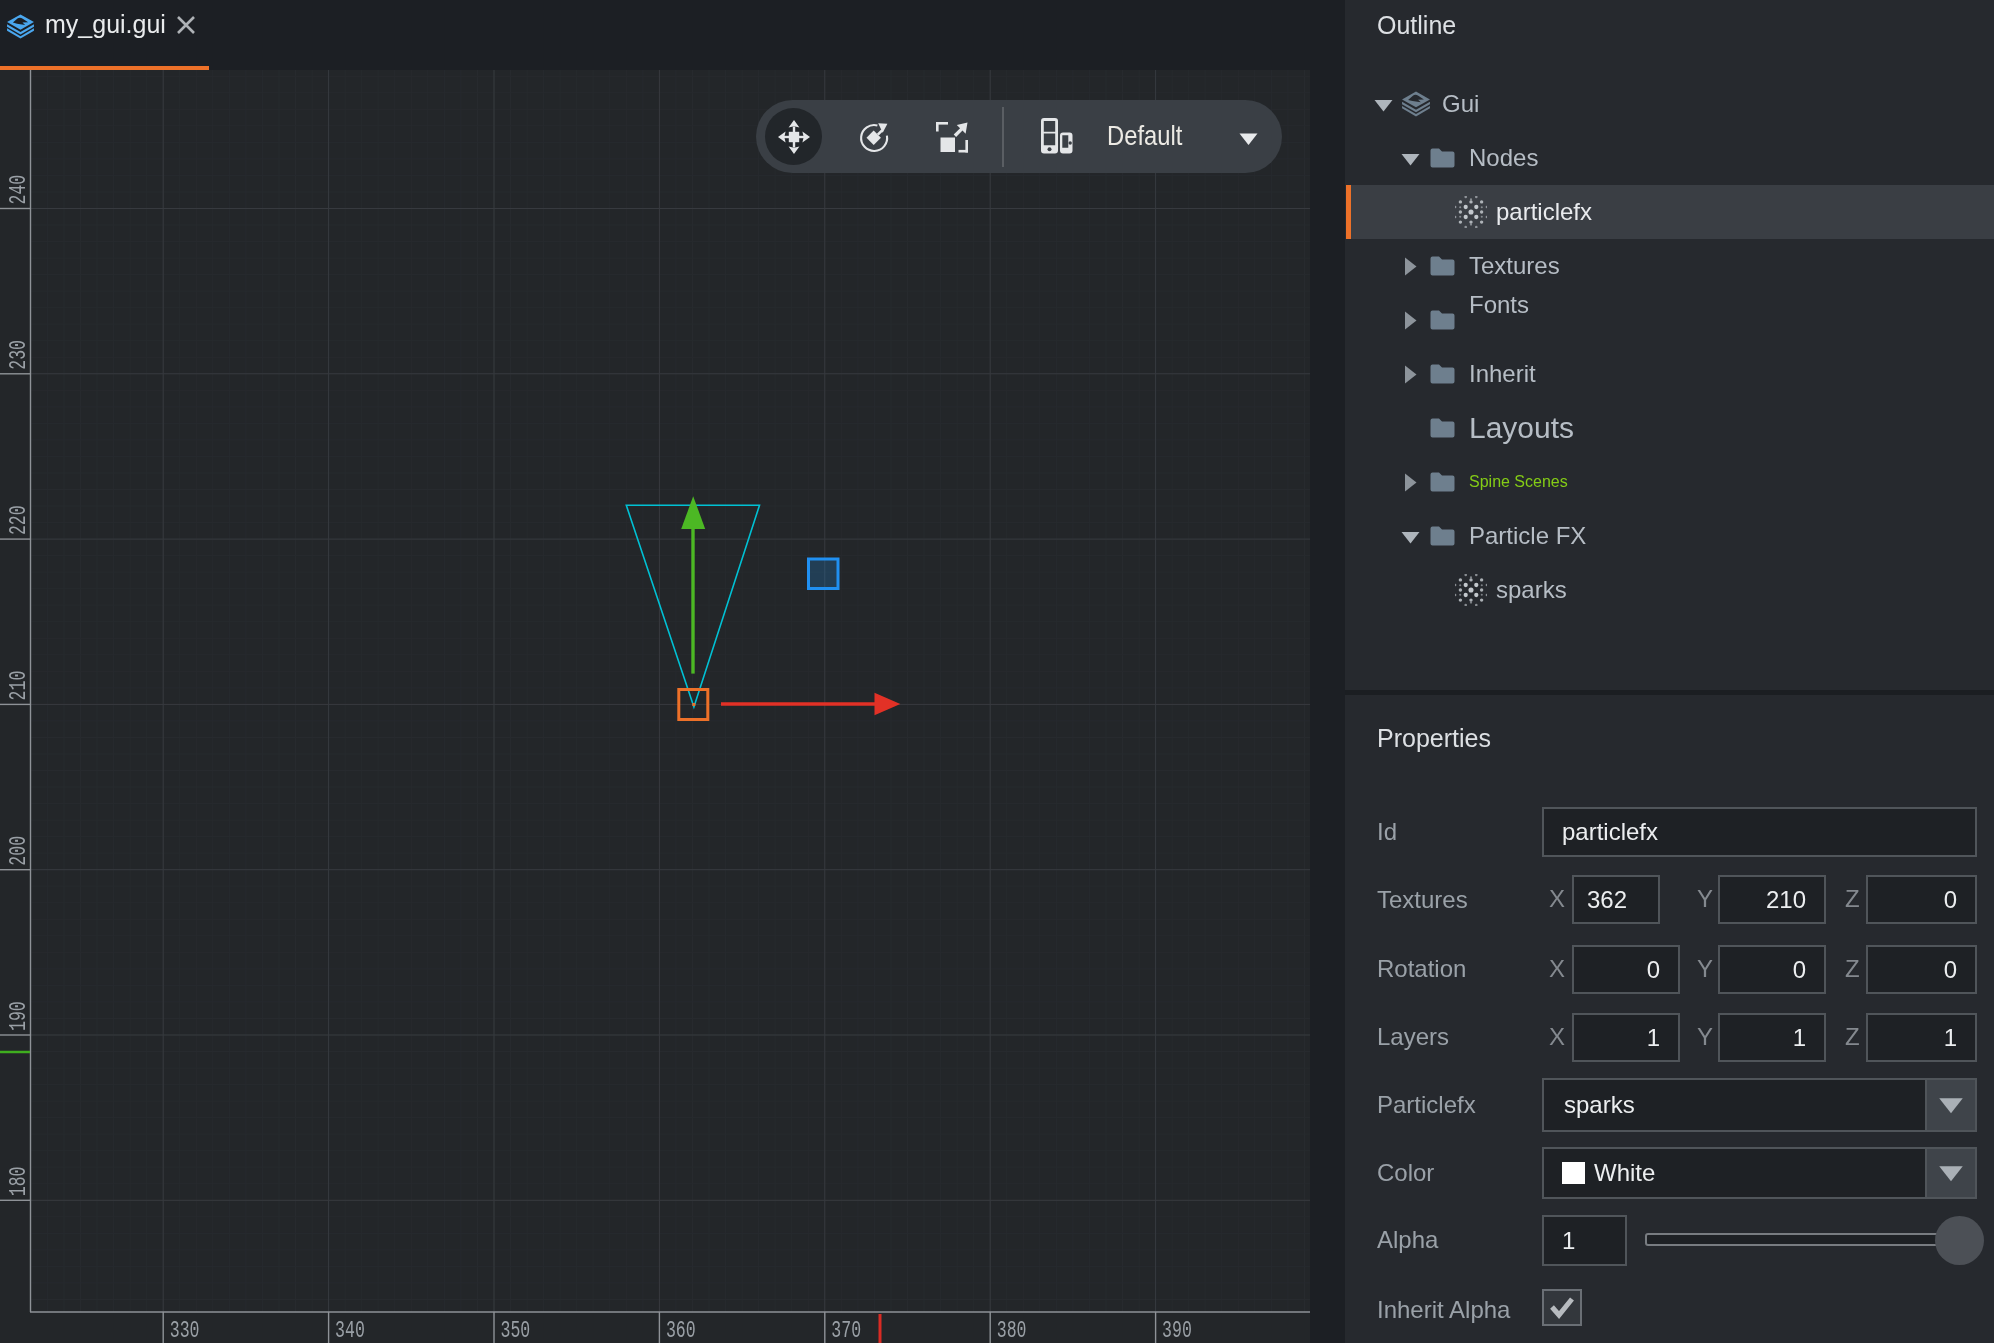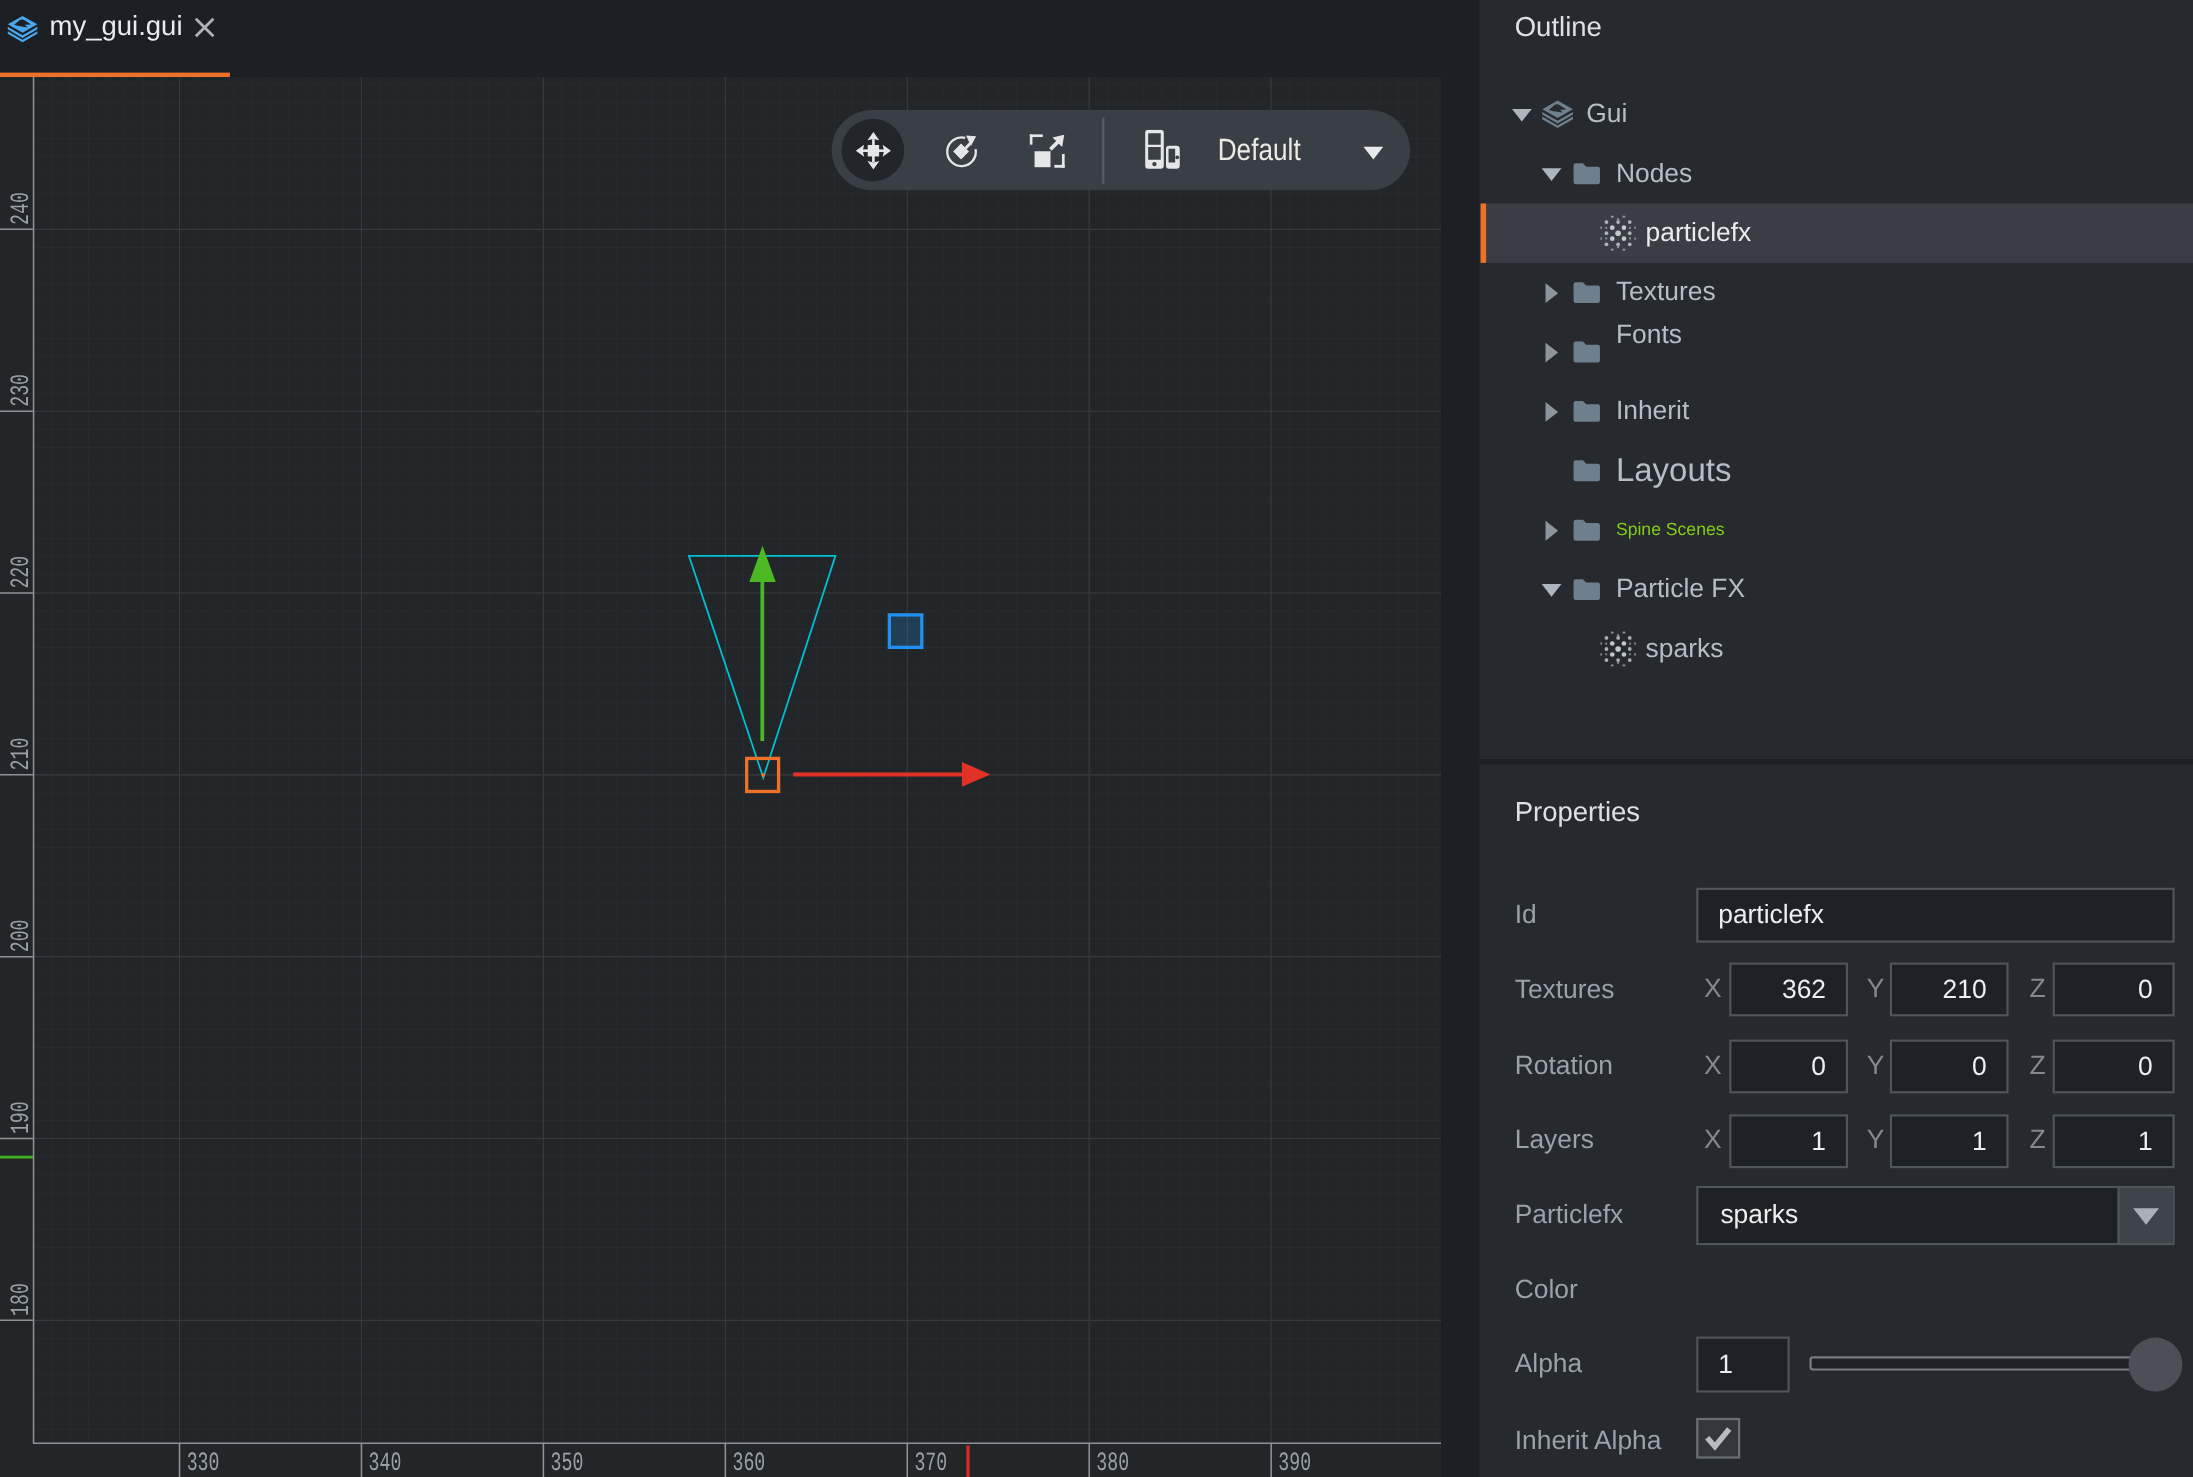--- a/index.html
+++ b/index.html
@@ -405,21 +405,21 @@
   <div style="position:absolute;left:32px;top:816px;height:32px;line-height:32px;font-size:24px;color:#9aa1a8">Id</div>
     <div style="position:absolute;left:32px;top:884px;height:32px;line-height:32px;font-size:24px;color:#9aa1a8">Textures</div>
     <div style="position:absolute;left:32px;top:953px;height:32px;line-height:32px;font-size:24px;color:#9aa1a8">Rotation</div>
     <div style="position:absolute;left:32px;top:1021px;height:32px;line-height:32px;font-size:24px;color:#9aa1a8">Layers</div>
     <div style="position:absolute;left:32px;top:1089px;height:32px;line-height:32px;font-size:24px;color:#9aa1a8">Particlefx</div>
     <div style="position:absolute;left:32px;top:1157px;height:32px;line-height:32px;font-size:24px;color:#9aa1a8">Color</div>
     <div style="position:absolute;left:32px;top:1224px;height:32px;line-height:32px;font-size:24px;color:#9aa1a8">Alpha</div>
     <div style="position:absolute;left:32px;top:1294px;height:32px;line-height:32px;font-size:24px;color:#9aa1a8">Inherit Alpha</div>
     <div style="position:absolute;left:197px;top:807px;width:435px;height:50px;background:#1e2125;border:2px solid #50555a;box-sizing:border-box;font-size:24px;color:#eceef0;line-height:46px;padding-left:18px;text-align:left">particlefx</div>
     <div style="position:absolute;left:204px;top:883px;height:32px;line-height:32px;font-size:24px;color:#84898f">X</div>
-    <div style="position:absolute;left:227px;top:875px;width:108px;height:49px;background:#1e2125;border:2px solid #50555a;box-sizing:border-box;font-size:24px;color:#eceef0;line-height:45px;padding-right:18px;text-align:right">362</div>
+    <div style="position:absolute;left:227px;top:875px;width:88px;height:49px;background:#1e2125;border:2px solid #50555a;box-sizing:border-box;font-size:24px;color:#eceef0;line-height:45px;padding-right:18px;text-align:center">362</div>
     <div style="position:absolute;left:352px;top:883px;height:32px;line-height:32px;font-size:24px;color:#84898f">Y</div>
     <div style="position:absolute;left:373px;top:875px;width:108px;height:49px;background:#1e2125;border:2px solid #50555a;box-sizing:border-box;font-size:24px;color:#eceef0;line-height:45px;padding-right:18px;text-align:right">210</div>
     <div style="position:absolute;left:500px;top:883px;height:32px;line-height:32px;font-size:24px;color:#84898f">Z</div>
     <div style="position:absolute;left:521px;top:875px;width:111px;height:49px;background:#1e2125;border:2px solid #50555a;box-sizing:border-box;font-size:24px;color:#eceef0;line-height:45px;padding-right:18px;text-align:right">0</div>
     <div style="position:absolute;left:204px;top:953px;height:32px;line-height:32px;font-size:24px;color:#84898f">X</div>
     <div style="position:absolute;left:227px;top:945px;width:108px;height:49px;background:#1e2125;border:2px solid #50555a;box-sizing:border-box;font-size:24px;color:#eceef0;line-height:45px;padding-right:18px;text-align:right">0</div>
     <div style="position:absolute;left:352px;top:953px;height:32px;line-height:32px;font-size:24px;color:#84898f">Y</div>
     <div style="position:absolute;left:373px;top:945px;width:108px;height:49px;background:#1e2125;border:2px solid #50555a;box-sizing:border-box;font-size:24px;color:#eceef0;line-height:45px;padding-right:18px;text-align:right">0</div>
     <div style="position:absolute;left:500px;top:953px;height:32px;line-height:32px;font-size:24px;color:#84898f">Z</div>
     <div style="position:absolute;left:521px;top:945px;width:111px;height:49px;background:#1e2125;border:2px solid #50555a;box-sizing:border-box;font-size:24px;color:#eceef0;line-height:45px;padding-right:18px;text-align:right">0</div>
@@ -430,18 +430,27 @@
     <div style="position:absolute;left:500px;top:1021px;height:32px;line-height:32px;font-size:24px;color:#84898f">Z</div>
     <div style="position:absolute;left:521px;top:1013px;width:111px;height:49px;background:#1e2125;border:2px solid #50555a;box-sizing:border-box;font-size:24px;color:#eceef0;line-height:45px;padding-right:18px;text-align:right">1</div>
     <div style="position:absolute;left:197px;top:1078px;width:435px;height:54px;background:#1e2125;border:2px solid #50555a;box-sizing:border-box">
       <div style="position:absolute;left:20px;top:0;height:50px;line-height:50px;font-size:24px;color:#eceef0">sparks</div>
       <div style="position:absolute;right:0;top:0;width:48px;height:50px;background:#3f444a;border-left:2px solid #50555a">
         <div style="position:absolute;left:11px;top:17px"><svg width="26" height="17" viewBox="0 0 19 13">
             <path d="M0.5 1 H18.5 L9.5 12.5 Z" fill="#aab0b6"></path>
           </svg></div>
       </div>
     </div>
+    <div style="position:absolute;left:197px;top:1147px;width:435px;height:52px;background:#1e2125;border:2px solid #50555a;box-sizing:border-box">
+      <div style="position:absolute;left:18px;top:13px;width:23px;height:22px;background:#fff"></div>
+      <div style="position:absolute;left:50px;top:0;height:48px;line-height:48px;font-size:24px;color:#eceef0">White</div>
+      <div style="position:absolute;right:0;top:0;width:48px;height:48px;background:#3f444a;border-left:2px solid #50555a">
+        <div style="position:absolute;left:11px;top:16px"><svg width="26" height="17" viewBox="0 0 19 13">
+            <path d="M0.5 1 H18.5 L9.5 12.5 Z" fill="#aab0b6"></path>
+          </svg></div>
+      </div>
+    </div>
     <div style="position:absolute;left:197px;top:1215px;width:85px;height:51px;background:#1e2125;border:2px solid #50555a;box-sizing:border-box;font-size:24px;color:#eceef0;line-height:47px;padding-left:18px;text-align:left">1</div>
     <div style="position:absolute;left:300px;top:1233px;width:330px;height:13px;border:2px solid #787c81;background:#1e2125;border-radius:3px;box-sizing:border-box"></div>
     <div style="position:absolute;left:590px;top:1216px;width:49px;height:49px;border-radius:50%;background:#4c5056"></div>
     <div style="position:absolute;left:197px;top:1289px;width:40px;height:37px;background:#33373c;border:2px solid #6a6f75;box-sizing:border-box"><svg width="36" height="33" viewBox="0 0 36 33">
         <path d="M8 16 L15 24 L28 8" stroke="#b7bbbf" stroke-width="5" fill="none"></path>
       </svg></div>
 </div>
 </body></html>

